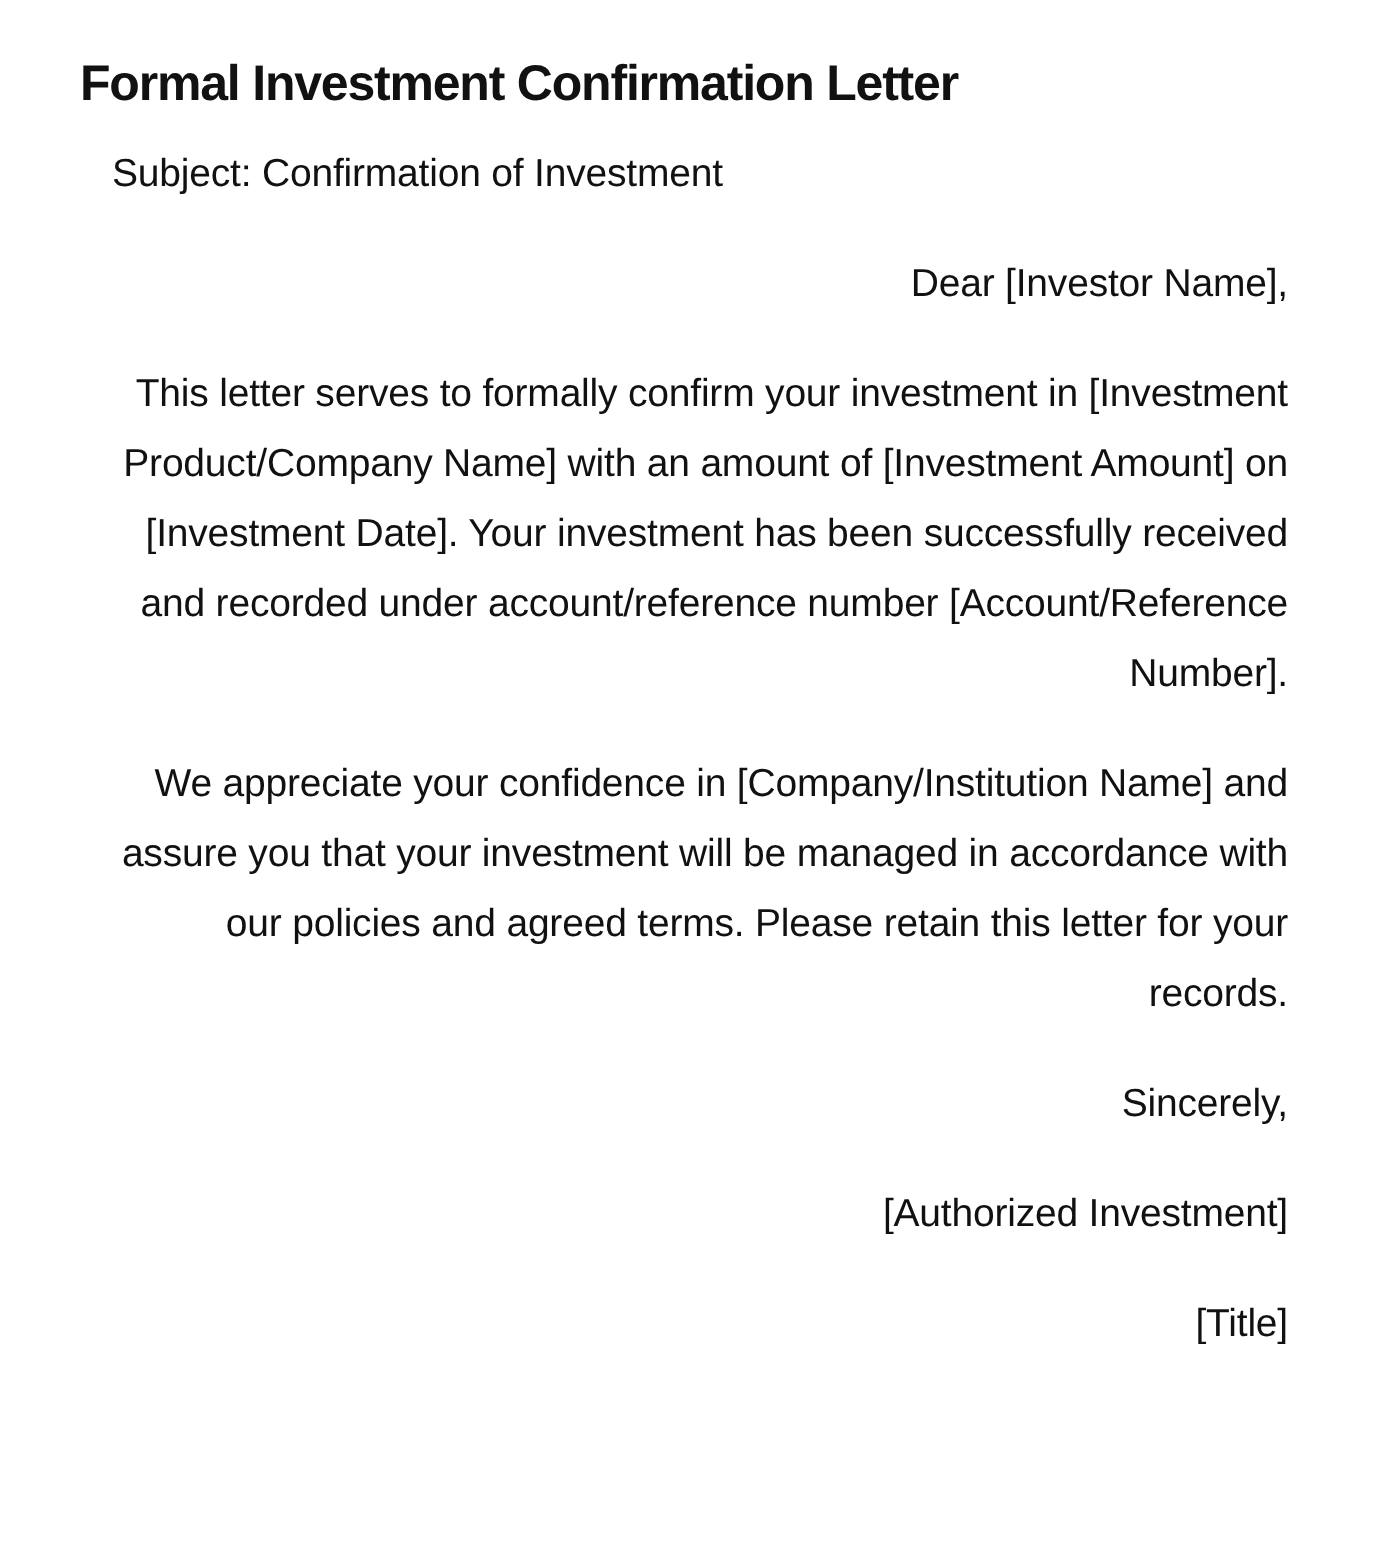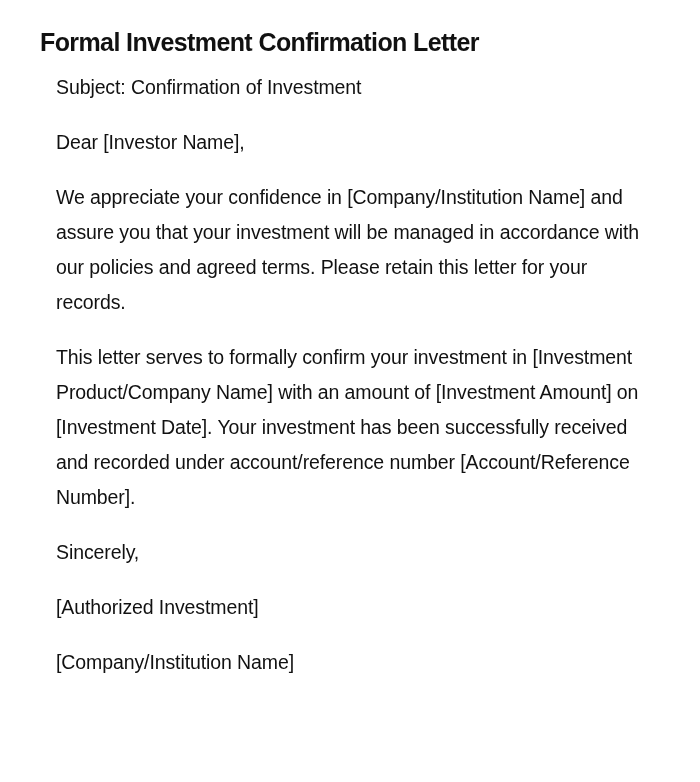--- a/index.html
+++ b/index.html
@@ -1,27 +1,27 @@
 <!DOCTYPE html>
 <html><head>
   <meta charset="utf-8">
   <style>
     html, body { margin: 0; padding: 0; background: #ffffff; }
     body { width: 700px; height: 782px; overflow: hidden; }
     .page { padding: 24px 40px 0 40px; color: #111; font-family: Liberation Sans, sans-serif; }
     .title { font-size: 25px; font-weight: bold; margin: 2px 0 0 0; line-height: 32px; letter-spacing: -0.6px; }
     .p { font-size: 19.5px; line-height: 35px; margin: 16px; letter-spacing: -0.1px; }
     .subject { margin-top: 12px; }
-    .gap { margin-top: 20px; }
+    .gap { margin-top: 20px; text-align: right; }
   </style>
 </head>
 <body>
 
 <div class="page">
   <h1 class="title">Formal Investment Confirmation Letter</h1>
   <p class="p subject">Subject: Confirmation of Investment</p>
   <p class="p gap">Dear [Investor Name],</p>
+  <p class="p gap">This letter serves to formally confirm your investment in [Investment Product/Company Name] with an amount of [Investment Amount] on [Investment Date]. Your investment has been successfully received and recorded under account/reference number [Account/Reference Number].</p>
   <p class="p gap">We appreciate your confidence in [Company/Institution Name] and assure you that your investment will be managed in accordance with our policies and agreed terms. Please retain this letter for your records.</p>
-  <p class="p gap">This letter serves to formally confirm your investment in [Investment Product/Company Name] with an amount of [Investment Amount] on [Investment Date]. Your investment has been successfully received and recorded under account/reference number [Account/Reference Number].</p>
   <p class="p gap">Sincerely,</p>
   <p class="p gap">[Authorized Investment]</p>
-  <p class="p gap">[Company/Institution Name]</p>
+  <p class="p gap">[Title]</p>
 </div>
 
 </body></html>

